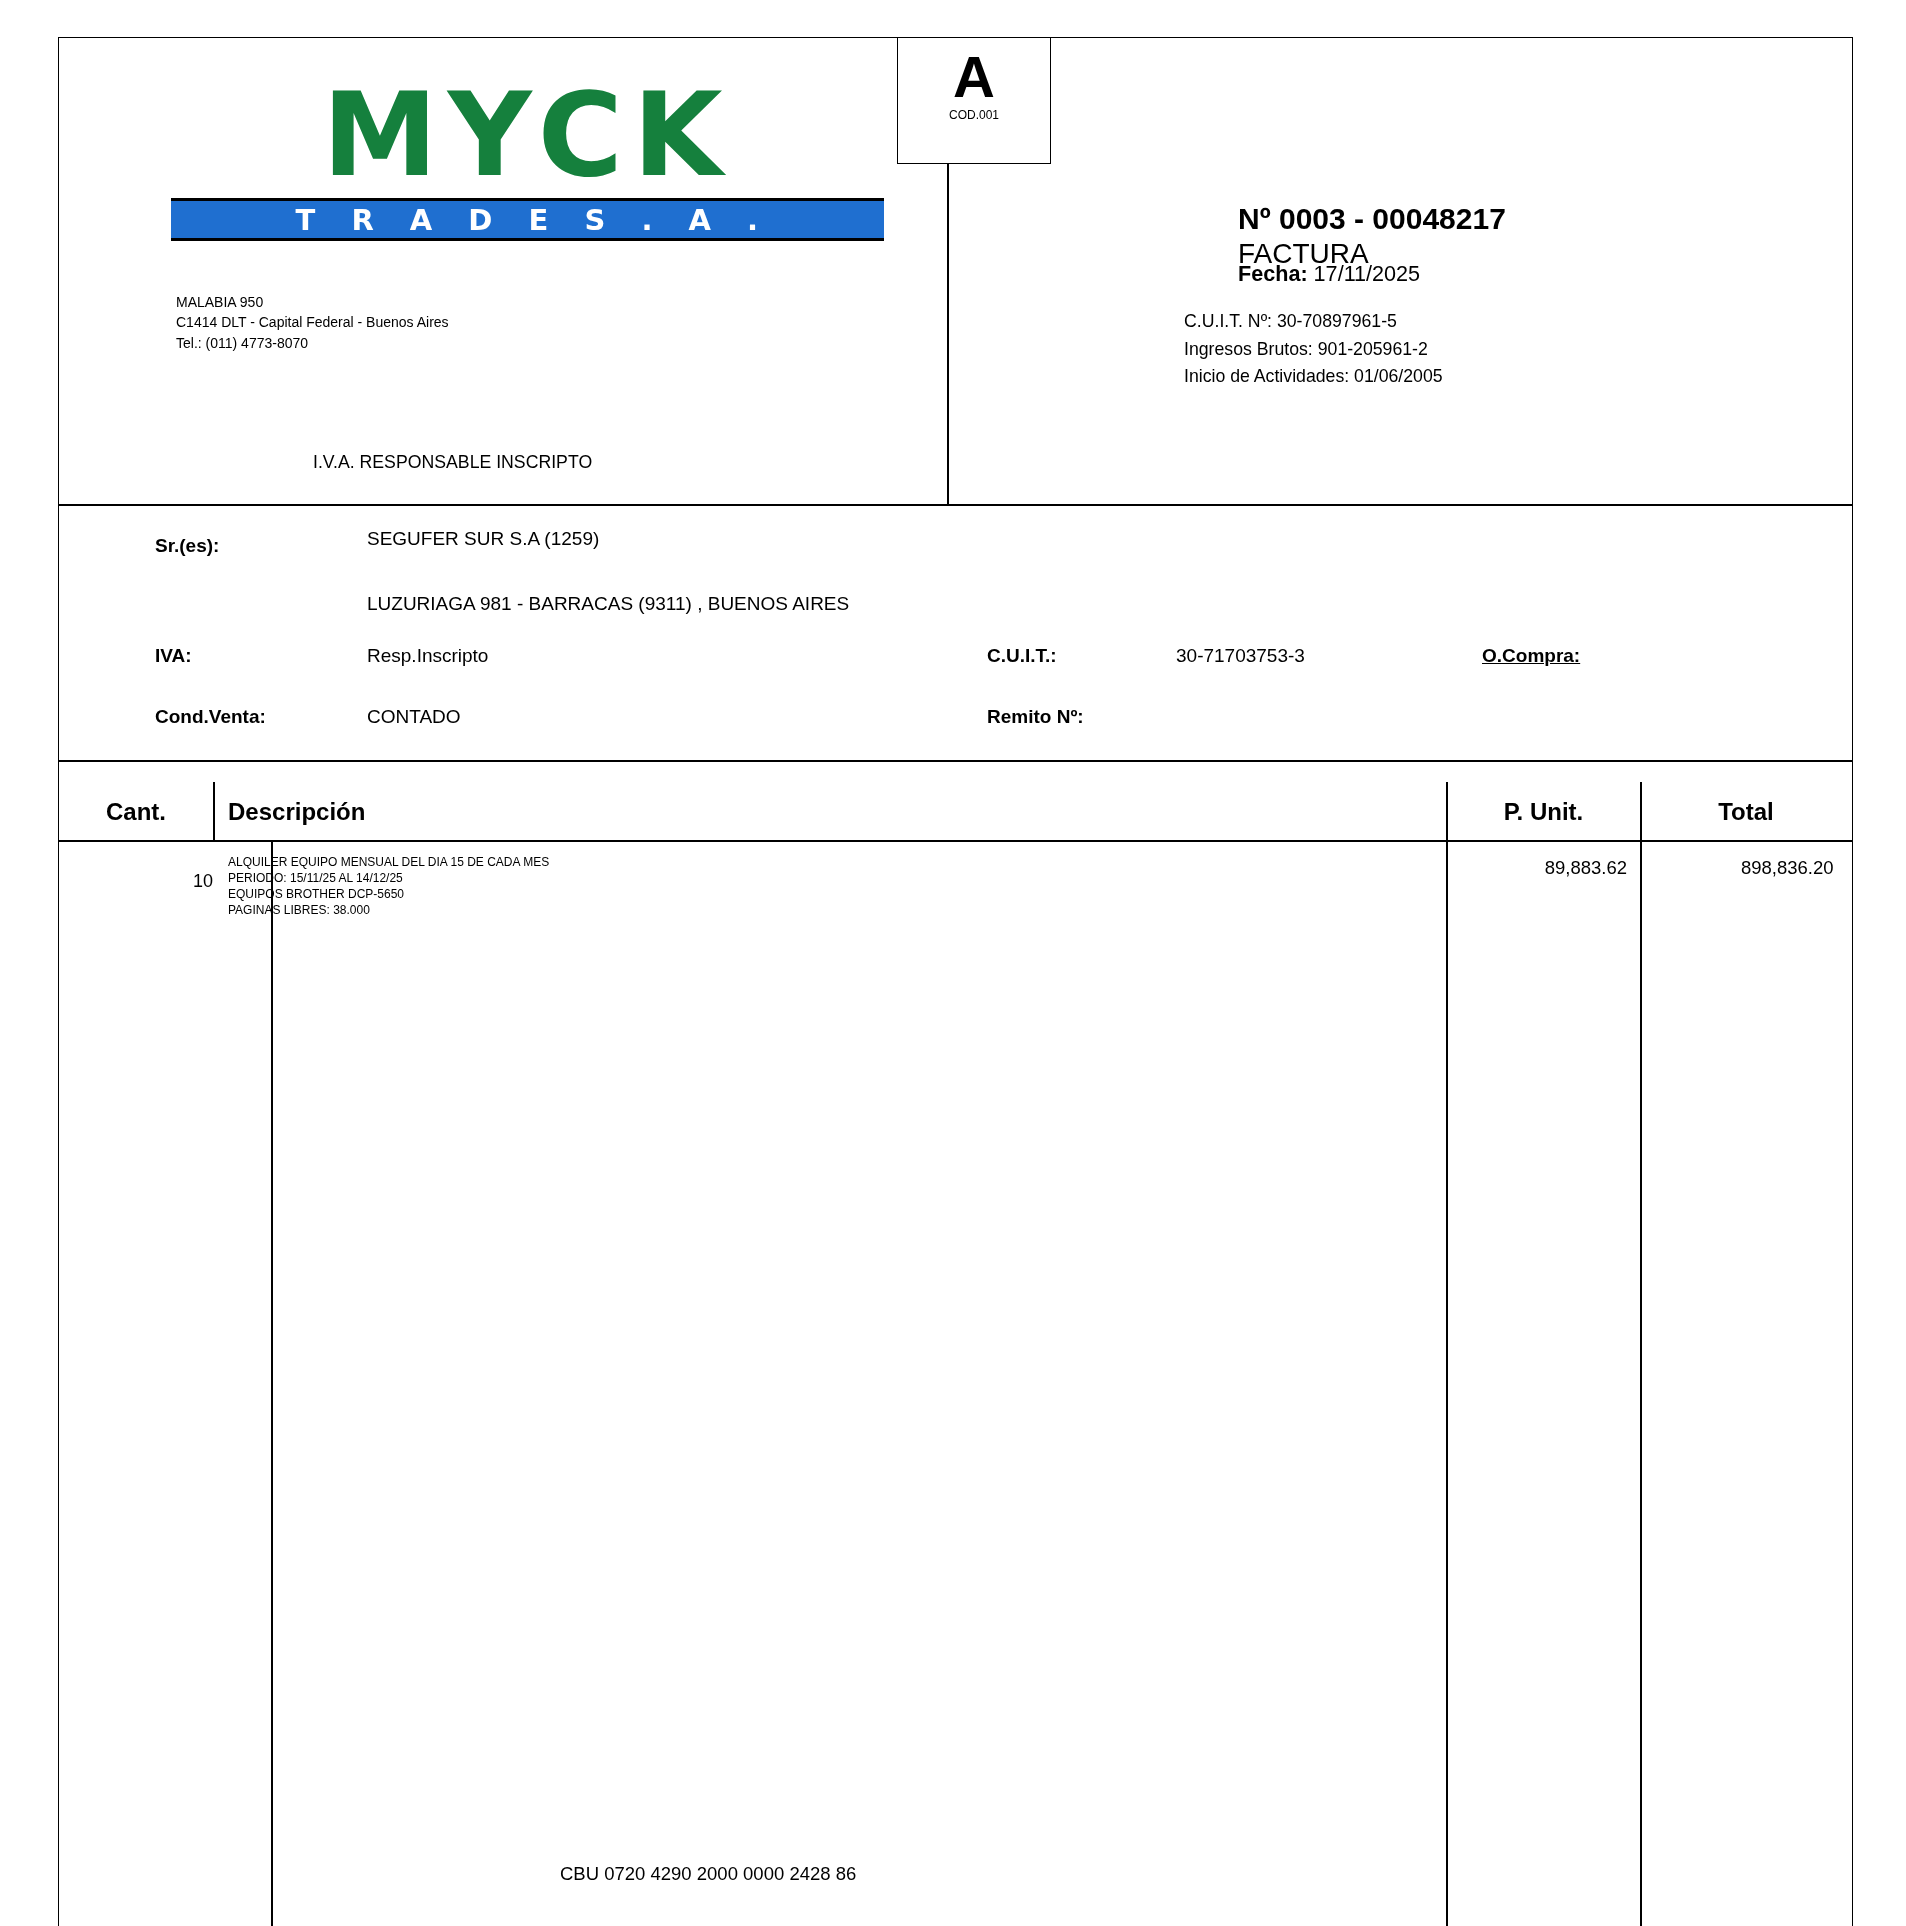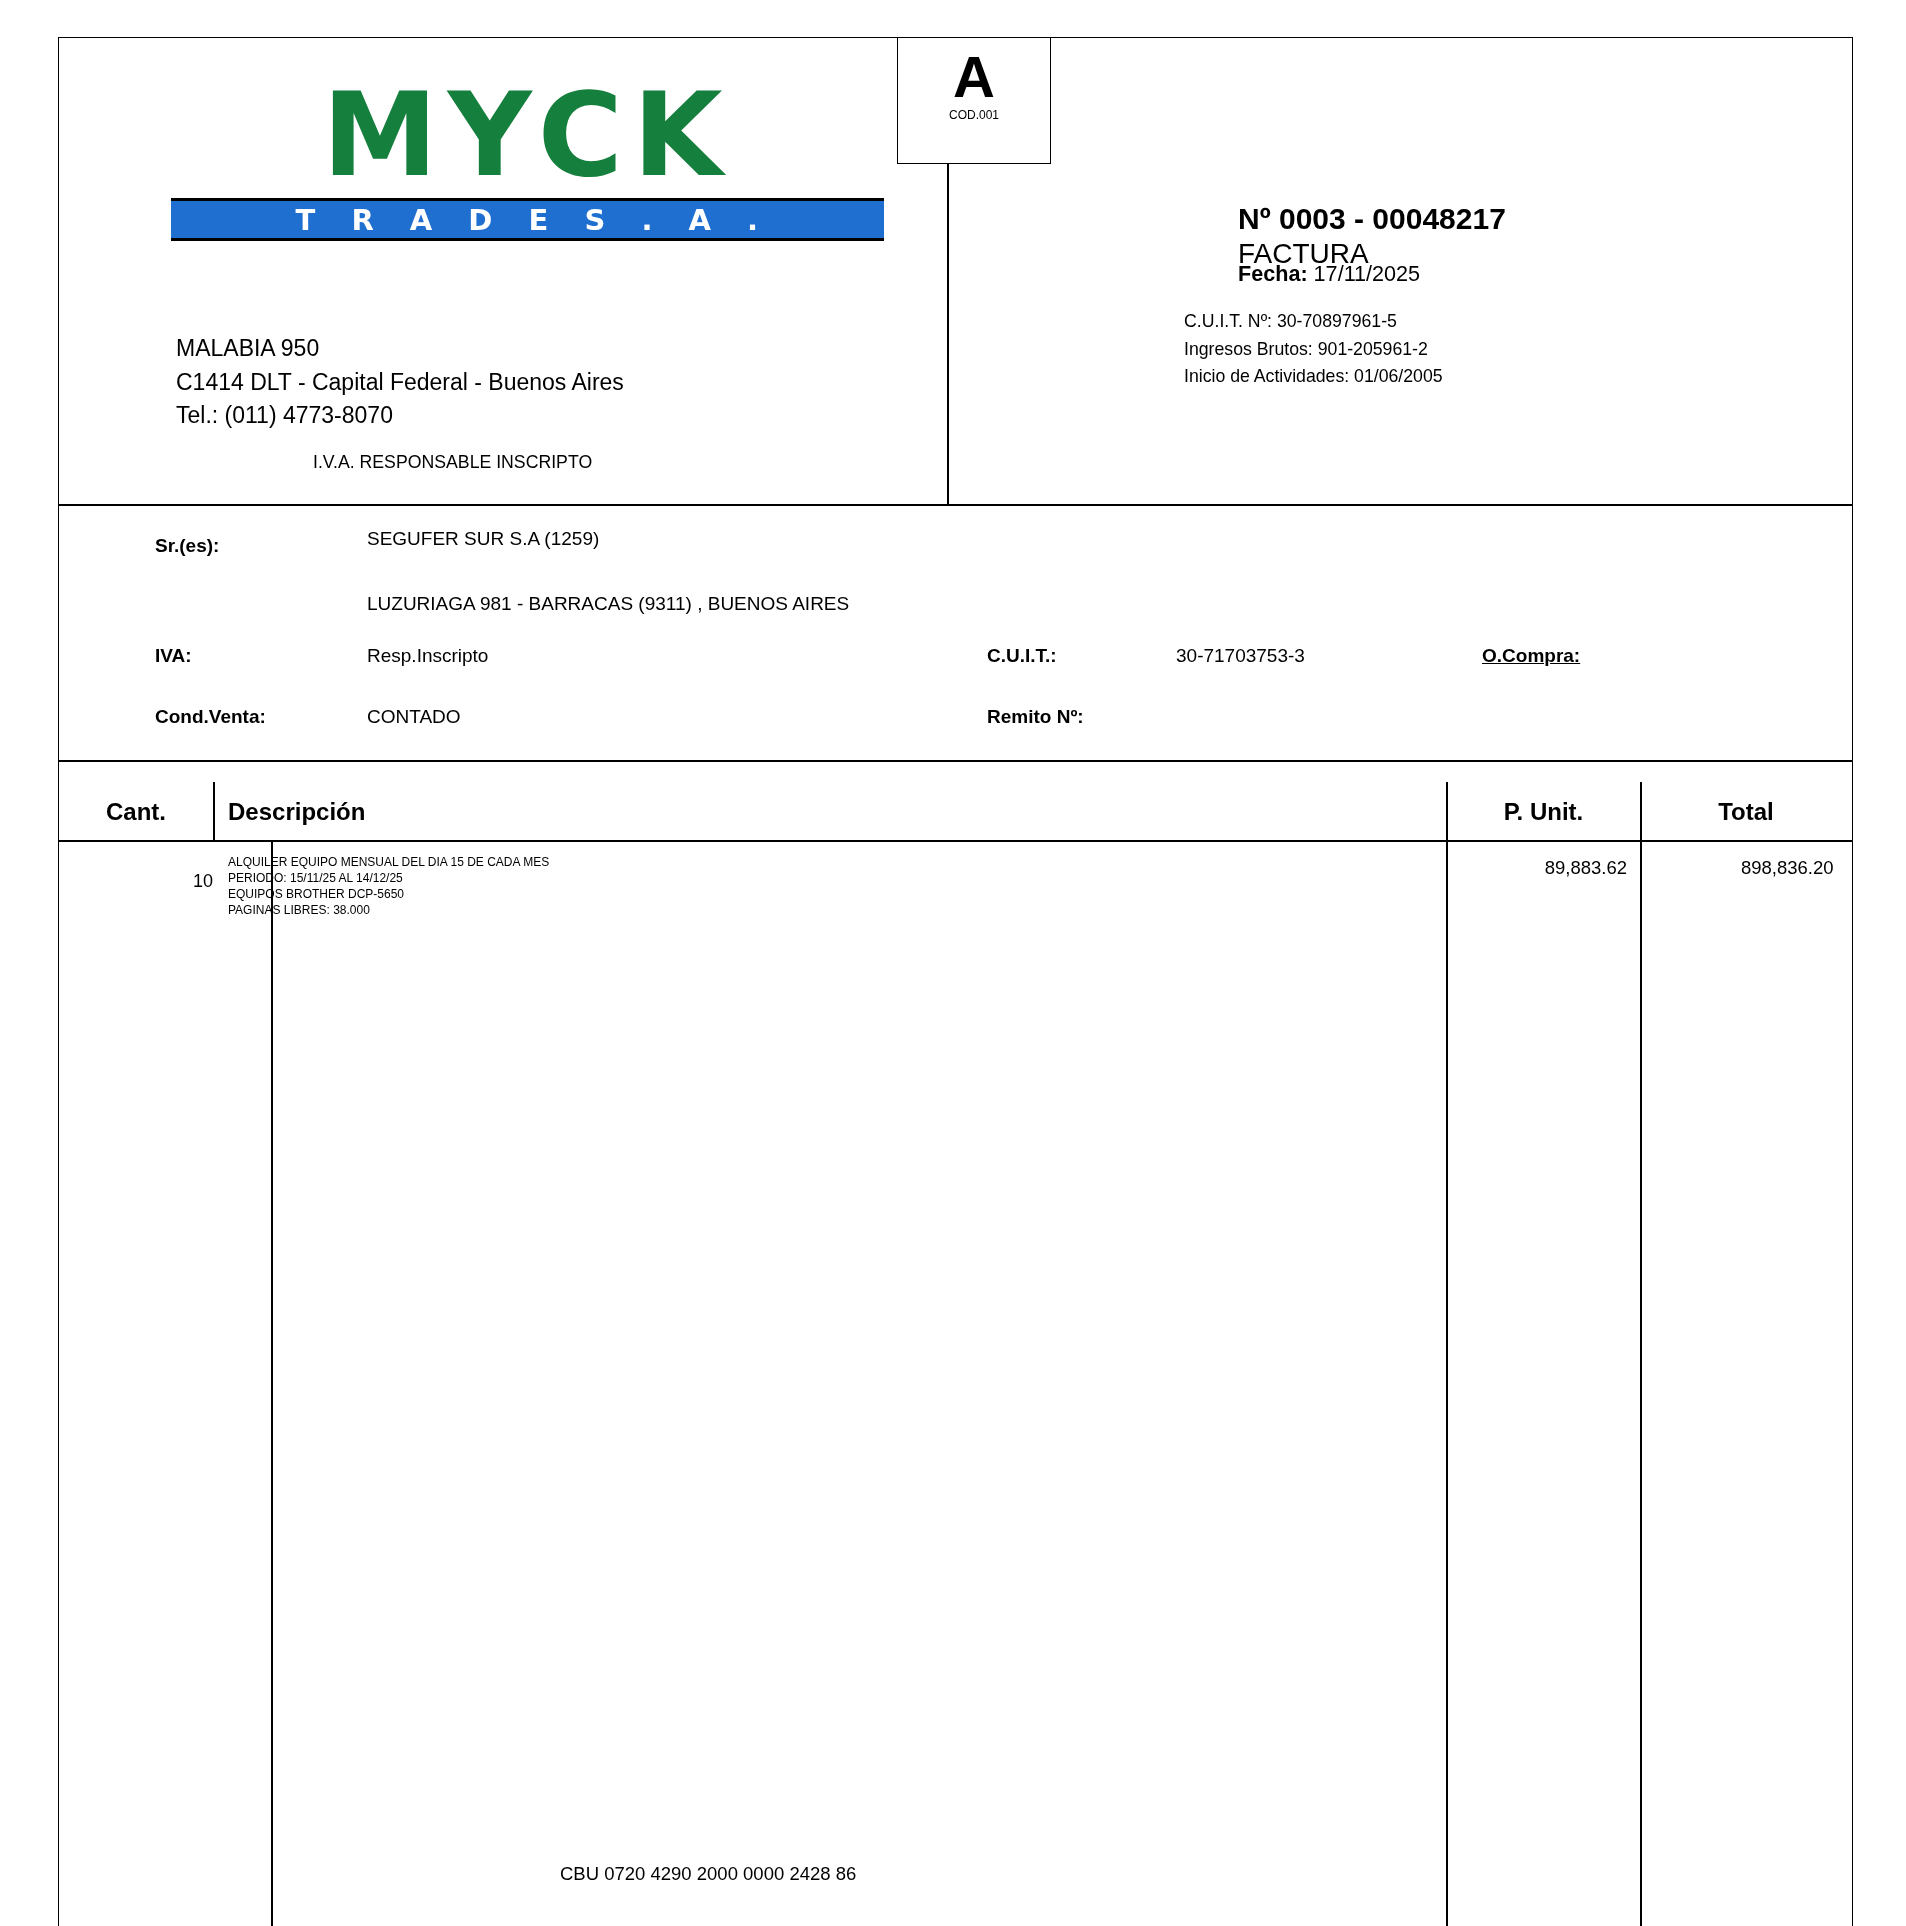--- a/index.html
+++ b/index.html
@@ -96,24 +96,23 @@
     font-weight: bold;
     font-size: 29px;
     letter-spacing: 13px;
     color: #ffffff;
     padding-left: 11.6px;
   }
   .addr {
     position: absolute;
     left: 117px;
     top: 254px;
-    font-size: 23px;
+    font-size: 14px;
     line-height: 1.46;
     white-space: pre-line;
-    margin-top: 40px;
   }
   .iva-resp {
     position: absolute;
     left: 254px;
     top: 414px;
     font-size: 17.7px;
     font-weight: normal;
   }
 
   

